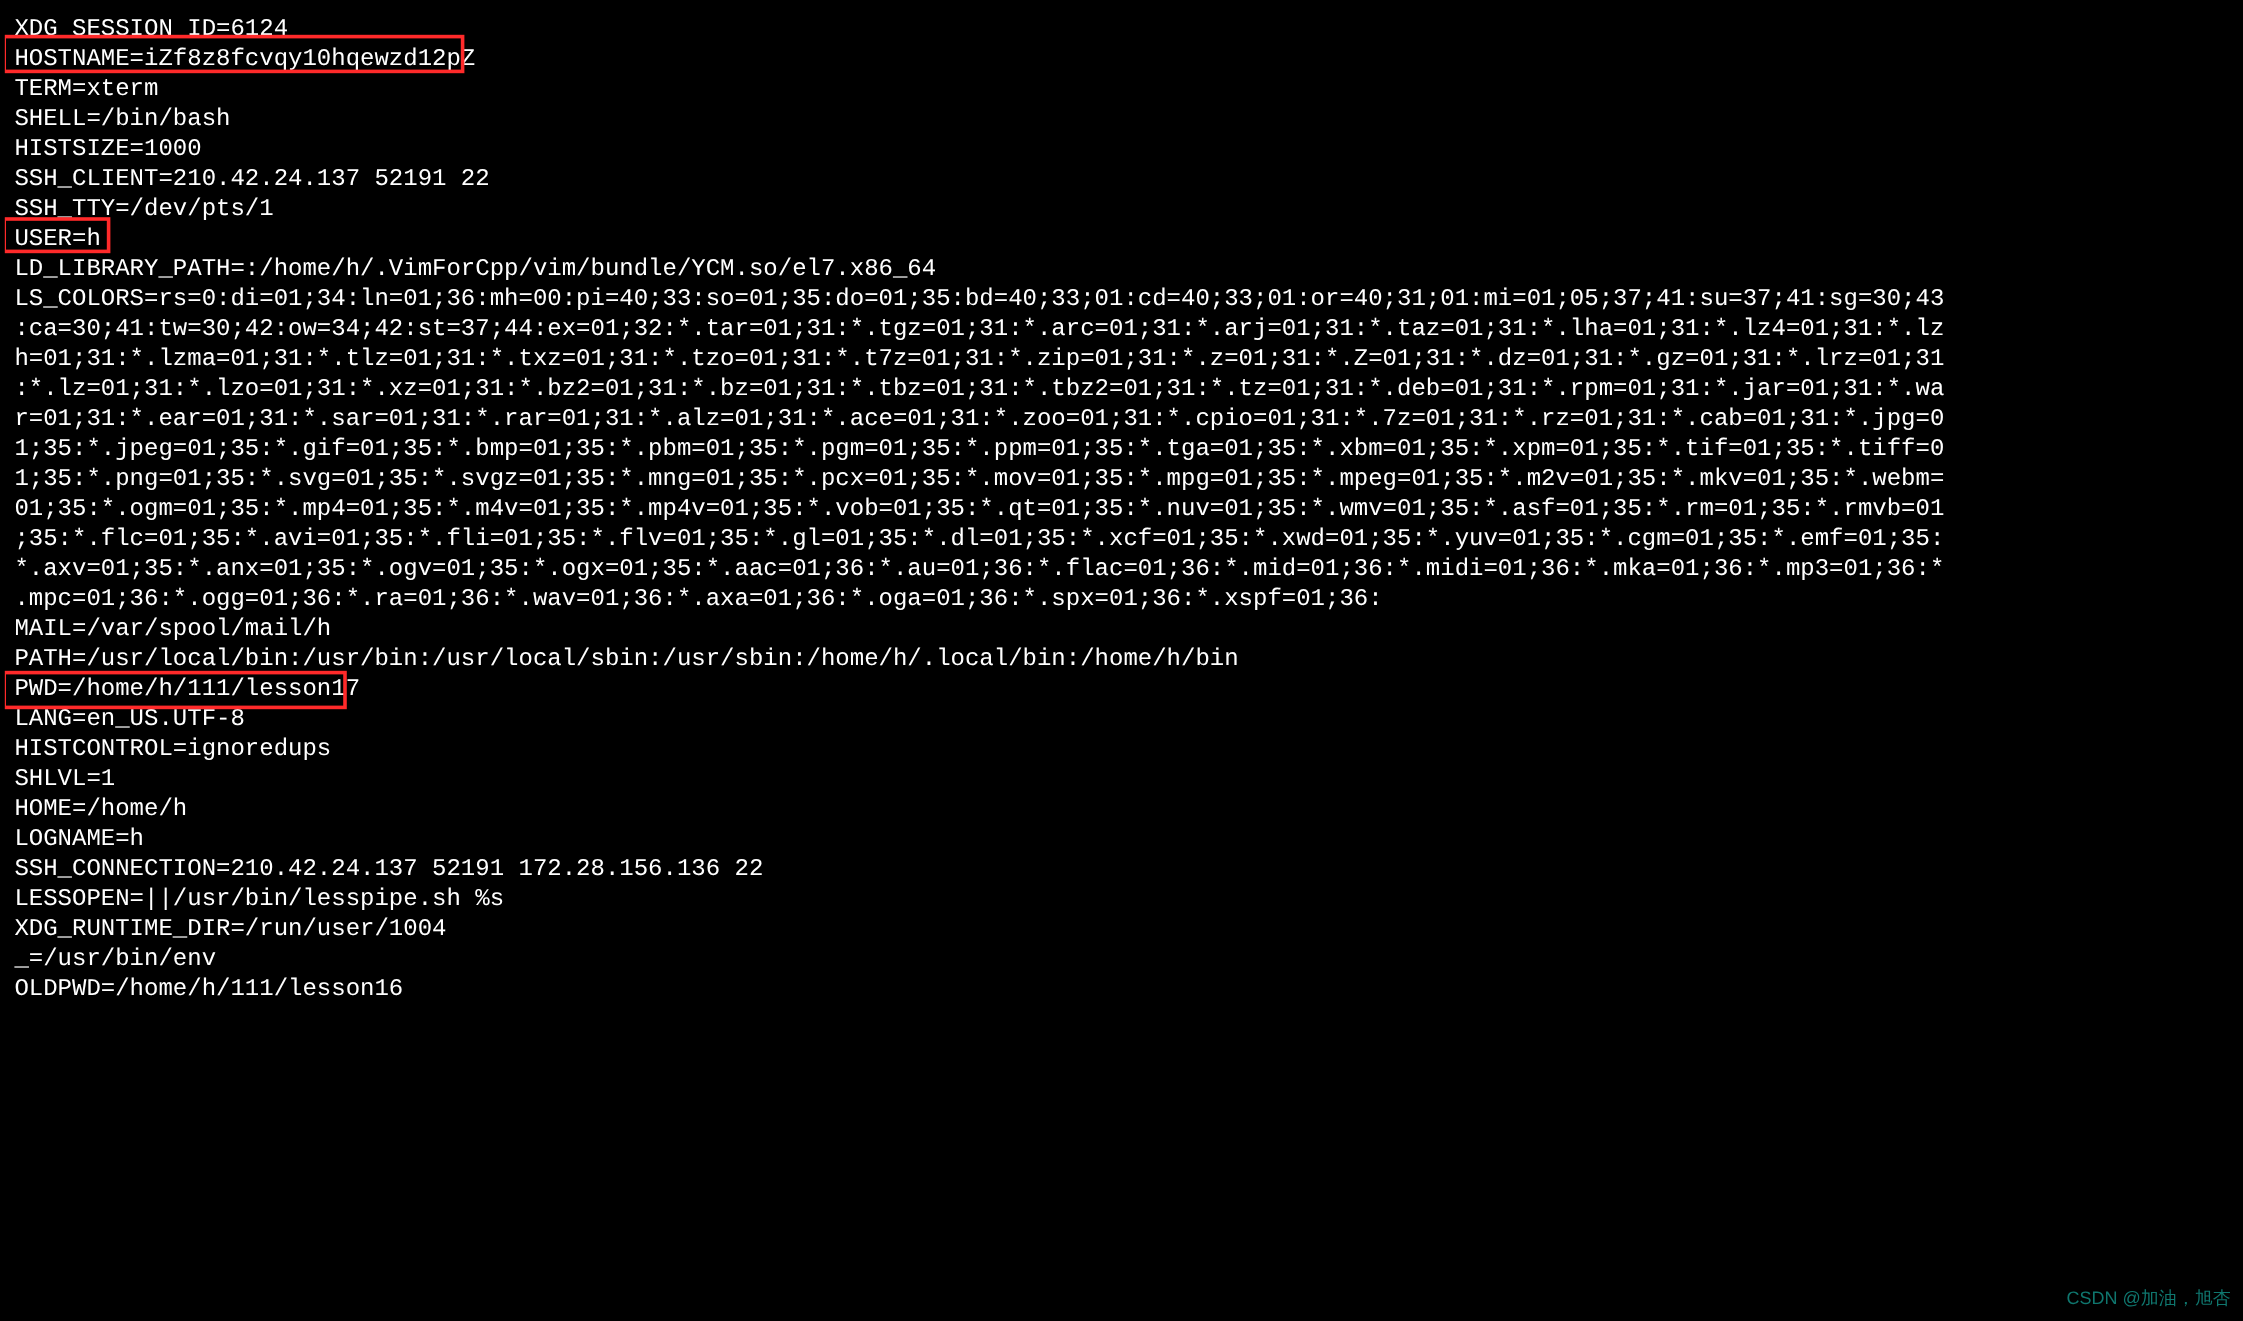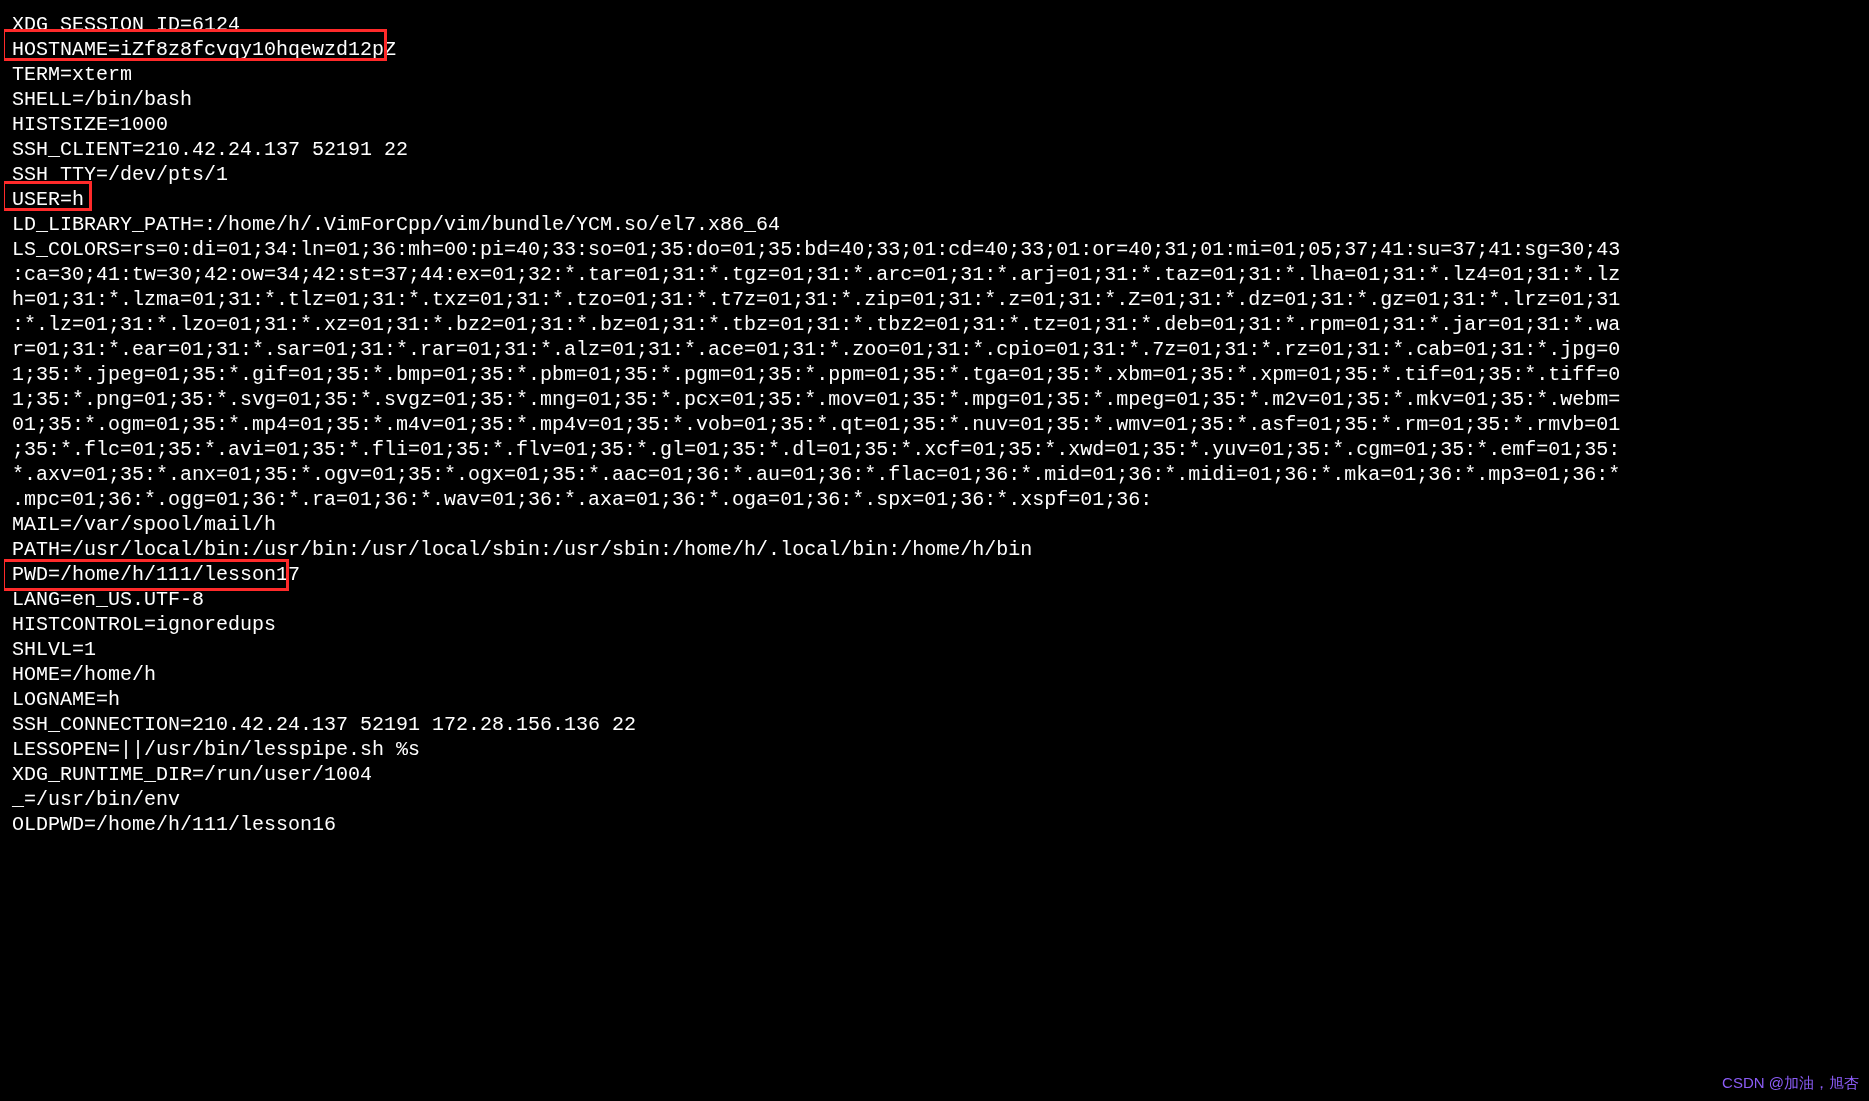--- a/index.html
+++ b/index.html
@@ -29,21 +29,21 @@
     border: 3px solid #ff2a2a;
     background: transparent;
     pointer-events: none;
     z-index: 10;
   }
   .watermark {
     position: absolute;
     bottom: 6px;
     right: 10px;
     font-size: 15px;
-    color: #8b5cf6;
+    color: #0f766e;
     font-family: "Microsoft YaHei", sans-serif;
     z-index: 20;
   }
 </style>
 </head>
 <body>
 
 <div class="terminal" id="terminal"><div class="line">XDG_SESSION_ID=6124</div><div class="line">HOSTNAME=iZf8z8fcvqy10hqewzd12pZ</div><div class="line">TERM=xterm</div><div class="line">SHELL=/bin/bash</div><div class="line">HISTSIZE=1000</div><div class="line">SSH_CLIENT=210.42.24.137 52191 22</div><div class="line">SSH_TTY=/dev/pts/1</div><div class="line">USER=h</div><div class="line">LD_LIBRARY_PATH=:/home/h/.VimForCpp/vim/bundle/YCM.so/el7.x86_64</div><div class="line">LS_COLORS=rs=0:di=01;34:ln=01;36:mh=00:pi=40;33:so=01;35:do=01;35:bd=40;33;01:cd=40;33;01:or=40;31;01:mi=01;05;37;41:su=37;41:sg=30;43</div><div class="line">:ca=30;41:tw=30;42:ow=34;42:st=37;44:ex=01;32:*.tar=01;31:*.tgz=01;31:*.arc=01;31:*.arj=01;31:*.taz=01;31:*.lha=01;31:*.lz4=01;31:*.lz</div><div class="line">h=01;31:*.lzma=01;31:*.tlz=01;31:*.txz=01;31:*.tzo=01;31:*.t7z=01;31:*.zip=01;31:*.z=01;31:*.Z=01;31:*.dz=01;31:*.gz=01;31:*.lrz=01;31</div><div class="line">:*.lz=01;31:*.lzo=01;31:*.xz=01;31:*.bz2=01;31:*.bz=01;31:*.tbz=01;31:*.tbz2=01;31:*.tz=01;31:*.deb=01;31:*.rpm=01;31:*.jar=01;31:*.wa</div><div class="line">r=01;31:*.ear=01;31:*.sar=01;31:*.rar=01;31:*.alz=01;31:*.ace=01;31:*.zoo=01;31:*.cpio=01;31:*.7z=01;31:*.rz=01;31:*.cab=01;31:*.jpg=0</div><div class="line">1;35:*.jpeg=01;35:*.gif=01;35:*.bmp=01;35:*.pbm=01;35:*.pgm=01;35:*.ppm=01;35:*.tga=01;35:*.xbm=01;35:*.xpm=01;35:*.tif=01;35:*.tiff=0</div><div class="line">1;35:*.png=01;35:*.svg=01;35:*.svgz=01;35:*.mng=01;35:*.pcx=01;35:*.mov=01;35:*.mpg=01;35:*.mpeg=01;35:*.m2v=01;35:*.mkv=01;35:*.webm=</div><div class="line">01;35:*.ogm=01;35:*.mp4=01;35:*.m4v=01;35:*.mp4v=01;35:*.vob=01;35:*.qt=01;35:*.nuv=01;35:*.wmv=01;35:*.asf=01;35:*.rm=01;35:*.rmvb=01</div><div class="line">;35:*.flc=01;35:*.avi=01;35:*.fli=01;35:*.flv=01;35:*.gl=01;35:*.dl=01;35:*.xcf=01;35:*.xwd=01;35:*.yuv=01;35:*.cgm=01;35:*.emf=01;35:</div><div class="line">*.axv=01;35:*.anx=01;35:*.ogv=01;35:*.ogx=01;35:*.aac=01;36:*.au=01;36:*.flac=01;36:*.mid=01;36:*.midi=01;36:*.mka=01;36:*.mp3=01;36:*</div><div class="line">.mpc=01;36:*.ogg=01;36:*.ra=01;36:*.wav=01;36:*.axa=01;36:*.oga=01;36:*.spx=01;36:*.xspf=01;36:</div><div class="line">MAIL=/var/spool/mail/h</div><div class="line">PATH=/usr/local/bin:/usr/bin:/usr/local/sbin:/usr/sbin:/home/h/.local/bin:/home/h/bin</div><div class="line">PWD=/home/h/111/lesson17</div><div class="line">LANG=en_US.UTF-8</div><div class="line">HISTCONTROL=ignoredups</div><div class="line">SHLVL=1</div><div class="line">HOME=/home/h</div><div class="line">LOGNAME=h</div><div class="line">SSH_CONNECTION=210.42.24.137 52191 172.28.156.136 22</div><div class="line">LESSOPEN=||/usr/bin/lesspipe.sh %s</div><div class="line">XDG_RUNTIME_DIR=/run/user/1004</div><div class="line">_=/usr/bin/env</div><div class="line">OLDPWD=/home/h/111/lesson16</div></div>
 
 <div class="watermark">CSDN @加油，旭杏</div>

